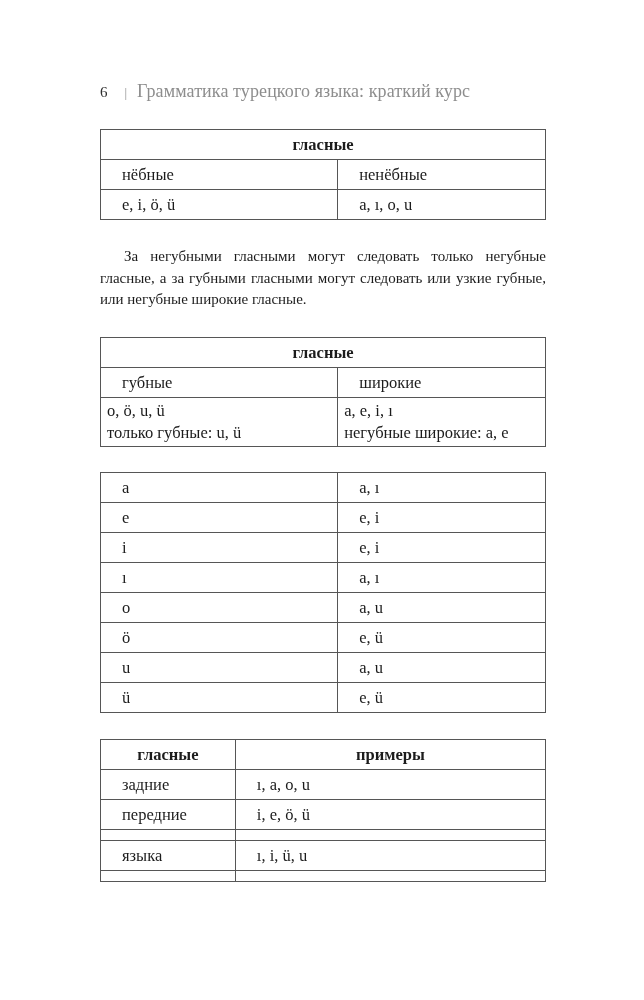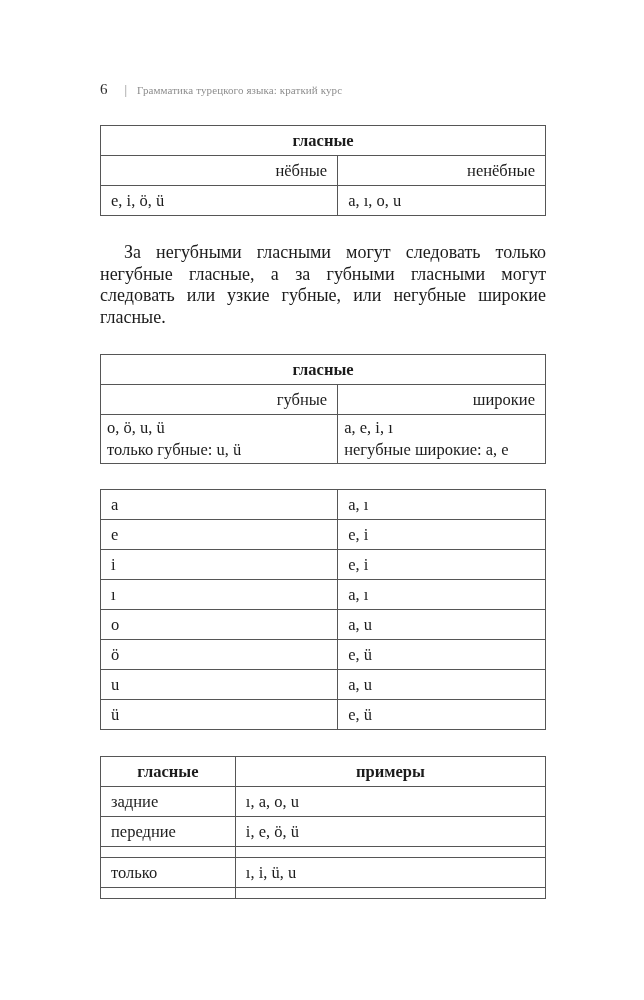--- a/index.html
+++ b/index.html
@@ -10,39 +10,39 @@
     color: #1c1c1c;
     overflow: hidden;
   }
   .page { position: relative; width: 644px; height: 1000px; background: #fff; }
   .content { position: absolute; left: 100px; top: 81px; width: 446px; }
 
   
   .running-head { display: flex; align-items: baseline; margin-bottom: 27px; }
   .page-num { font-size: 15px; color: #2e2e2e; }
   .rh-sep { margin: 0 10px 0 17px; color: #8d8d8d; font-size: 13px; }
-  .rh-title { color: #8d8d8d; font-size: 11px; letter-spacing: .1px; }
+  .rh-title { color: #8d8d8d; font-size: 18px; letter-spacing: .1px; }
 
   
   table { border-collapse: collapse; width: 100%; font-size: 16.5px; color: #1c1c1c; table-layout: fixed; }
-  td { border: 1px solid #565656; padding: 4px 10px; line-height: 21px; vertical-align: middle; overflow: hidden; }
+  td { border: 1px solid #565656; padding: 4px 21px; line-height: 21px; vertical-align: middle; overflow: hidden; }
   .t-title  { font-weight: bold; text-align: center; }
-  .t-colhead{ font-weight: normal; text-align: right; }
+  .t-colhead{ font-weight: normal; text-align: left; }
   .t-colhead-b { font-weight: bold; text-align: center; }
 
   .tbl-2col .c1 { width: 53.3%; }
   .tbl-2col .c2 { width: 46.7%; }
 
   .tbl-examples .c1 { width: 30.3%; }
   .tbl-examples .c2 { width: 69.7%; }
 
   
   .para {
     margin: 26px 0 0 0;
-    font-size: 18px;
+    font-size: 15px;
     line-height: 21.5px;
     text-align: justify;
     text-indent: 24px;
   }
 
   .mt1 { margin-top: 26px; }
   .mt2 { margin-top: 25px; }
 
   .cell-2line { padding: 2px 6px; }
   .cell-2line .ln { display: block; line-height: 22px; }
@@ -166,21 +166,21 @@
         </tr>
         <tr>
           <td>передние</td>
           <td>i, e, ö, ü</td>
         </tr>
         <tr class="spacer-row">
           <td></td>
           <td></td>
         </tr>
         <tr>
-          <td>только</td>
+          <td>языка</td>
           <td>ı, i, ü, u</td>
         </tr>
         <tr class="spacer-row">
           <td></td>
           <td></td>
         </tr>
       </tbody>
     </table>
 
   </div>

